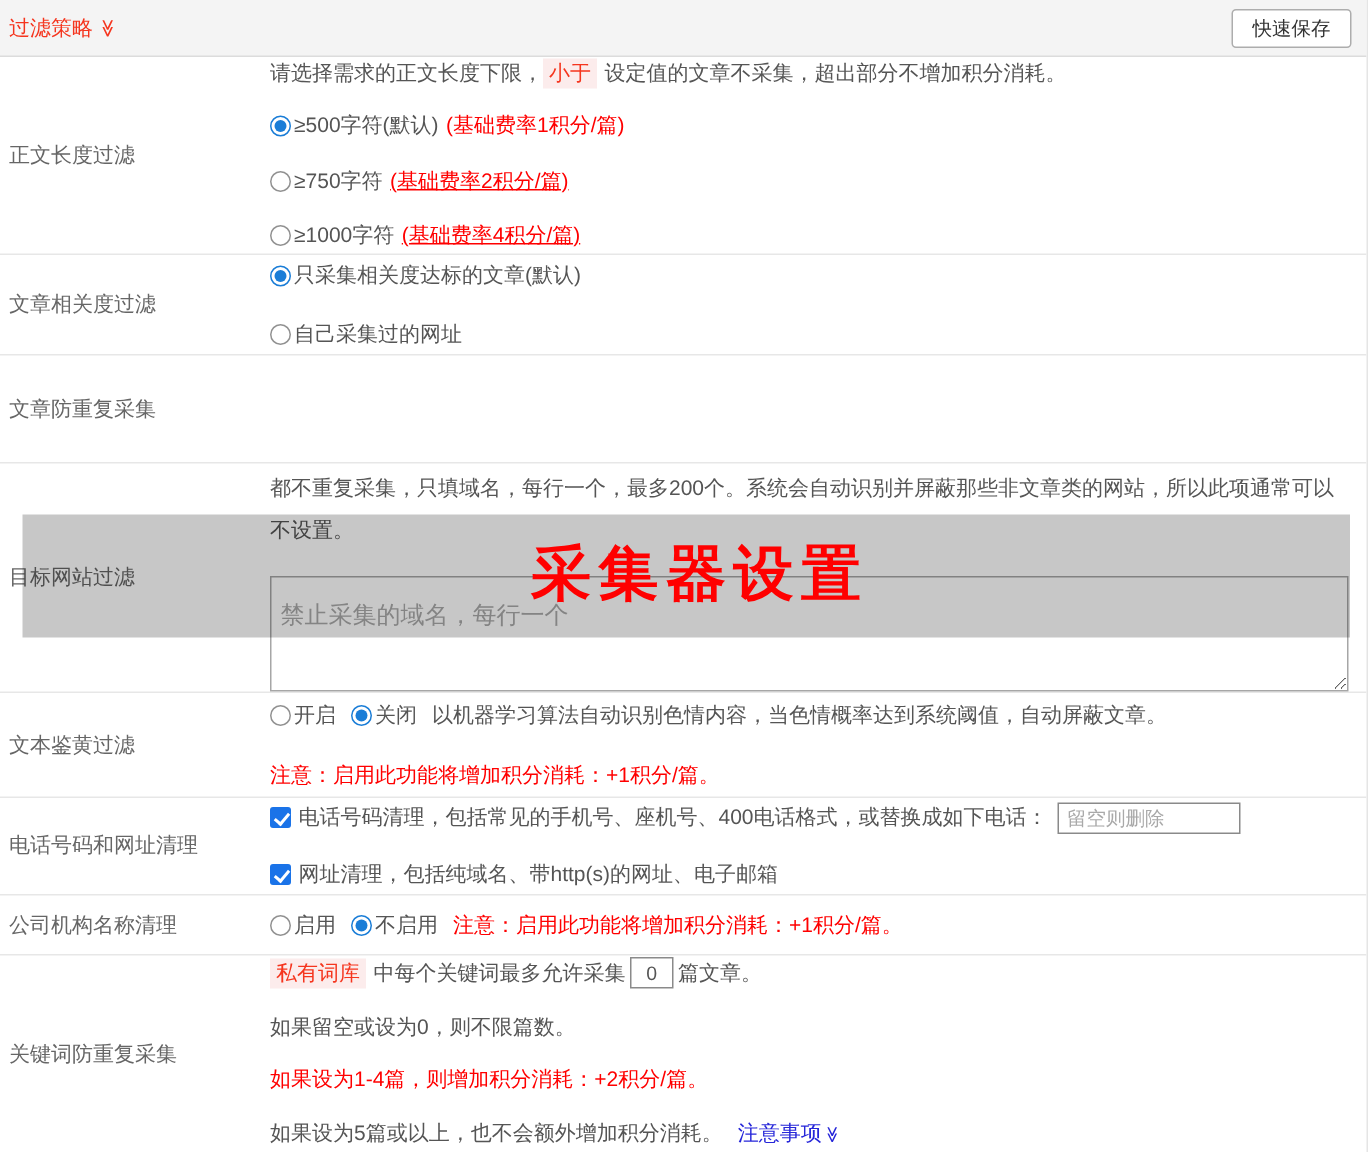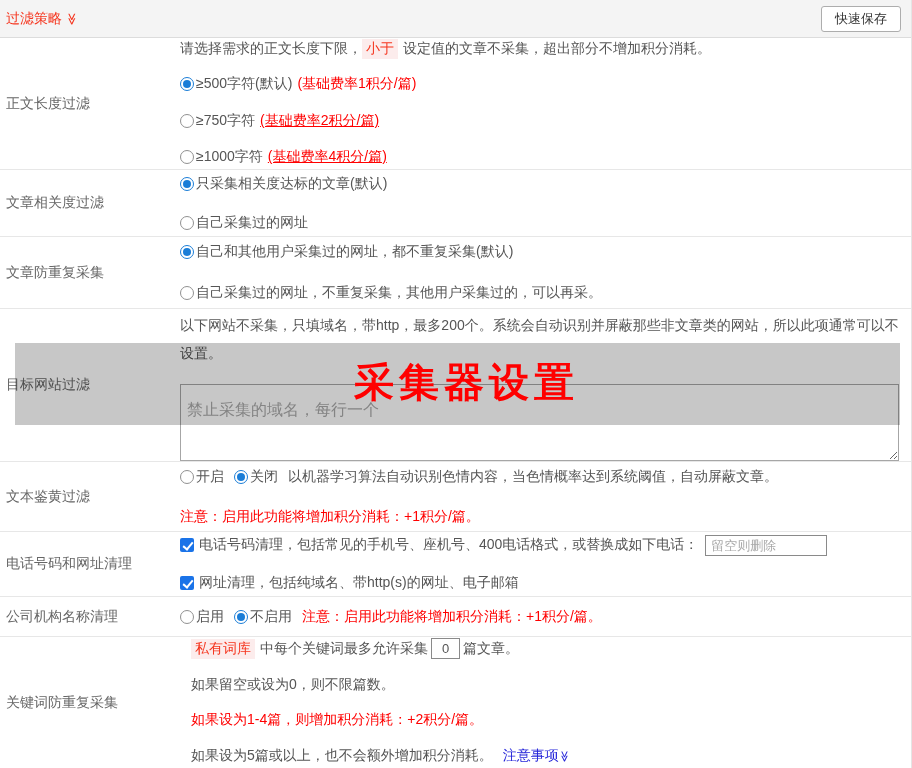--- a/index.html
+++ b/index.html
@@ -22,21 +22,21 @@
     font-family:inherit; font-size:13px; color:#333; cursor:pointer;
   }
   
   .row { display:flex; border-bottom:1px solid #e7e7e7; }
   .row-label { width:180px; flex:none; padding-left:6px; display:flex; align-items:center; color:#666; }
   .row-content { flex:1; display:flex; flex-direction:column; justify-content:center; padding-right:8px;gap:12px; }
   .line { display:flex; align-items:center; white-space:nowrap; }
   .r1 .line { height:33px; } .r1 .line.intro { height:30px; }
   .r2 .line, .r3 .line { height:30px; }
   .r5 .line, .r6 .line { height:28px; }
-  .r8 .line { height:30px;margin-left:11px; }
+  .r8 .line { height:30px; }
   
   .radio {
     width:14px; height:14px; flex:none; border:1px solid #919191; border-radius:50%;
     background:#fff; display:inline-block; position:relative; margin-right:2px;
   }
   .radio.checked { border-color:#1a7dd7; }
   .radio.checked::after {
     content:""; position:absolute; left:2px; top:2px; width:8px; height:8px;
     border-radius:50%; background:#1a7dd7;
   }
@@ -144,40 +144,26 @@
         <label class="option">
           <span class="radio"></span>
           <span>自己采集过的网址</span>
         </label>
       </div>
     </div>
   </div>
 
   <div class="row r3" style="height:72px">
     <div class="row-label">文章防重复采集</div>
-    <div class="row-content">
-      <div class="line">
-        <label class="option">
-          <span class="radio checked"></span>
-          <span>自己和其他用户采集过的网址，都不重复采集(默认)</span>
-        </label>
-      </div>
-      <div class="line">
-        <label class="option">
-          <span class="radio"></span>
-          <span>自己采集过的网址，不重复采集，其他用户采集过的，可以再采。</span>
-        </label>
-      </div>
-    </div>
   </div>
 
   <div class="row r4" style="height:153px">
     <div class="row-label">目标网站过滤</div>
     <div class="row-content">
-      <div class="desc">以下网站不采集，只填域名，带http，最多200个。系统会自动识别并屏蔽那些非文章类的网站，所以此项通常可以不设置。</div>
+      <div class="desc">都不重复采集，只填域名，每行一个，最多200个。系统会自动识别并屏蔽那些非文章类的网站，所以此项通常可以不设置。</div>
       <textarea class="domain-textarea" placeholder="禁止采集的域名，每行一个" style=""></textarea>
     </div>
   </div>
 
   <div class="row r5" style="height:70px">
     <div class="row-label">文本鉴黄过滤</div>
     <div class="row-content">
       <div class="line">
         <label class="option">
           <span class="radio"></span>

